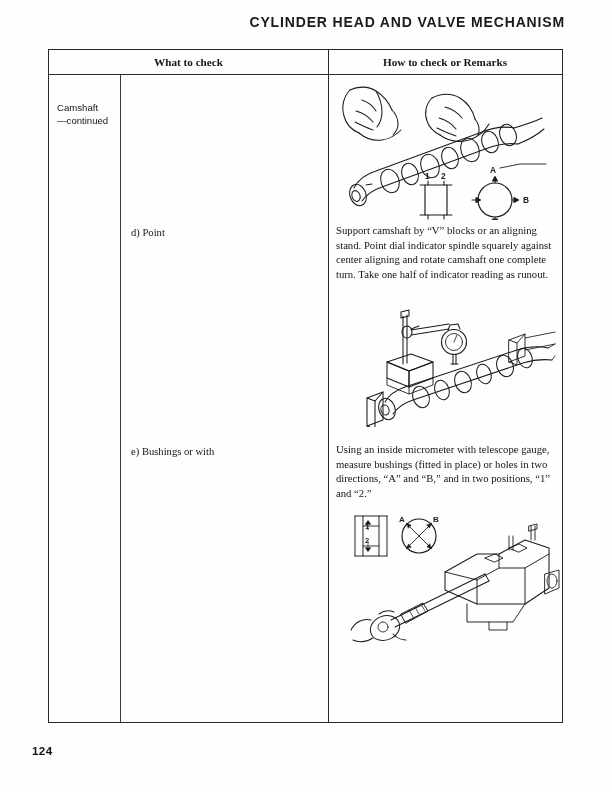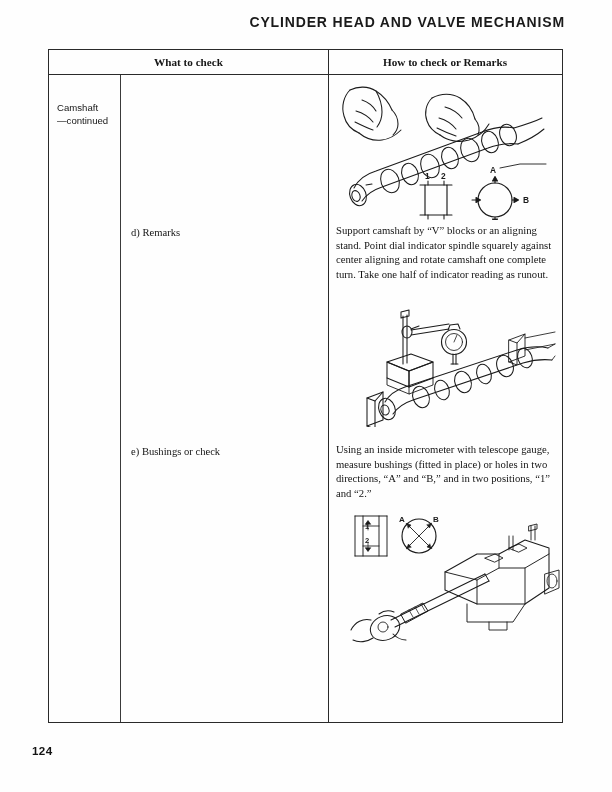--- a/index.html
+++ b/index.html
@@ -153,25 +153,25 @@
       <div class="th th-left">What to check</div>
       <div class="th th-right">How to check or Remarks</div>
     </div>
 
     <div class="vrule vrule-mid"></div>
     <div class="vrule-sub"></div>
 
     <div class="cell-subject" style="white-space: pre-line; margin-top: 20px;">Camshaft
 —continued</div>
 
-    <div class="item-label item-runout">d) Remarks</div>
+    <div class="item-label item-runout">d) Point</div>
 
     <div class="remark remark-runout">Support camshaft by “V” blocks or an aligning stand. Point dial indicator spindle squarely against center aligning and rotate camshaft one complete turn. Take one half of indicator reading as runout.</div>
 
-    <div class="item-label item-bushings">e) Bushings or check</div>
+    <div class="item-label item-bushings">e) Bushings or with</div>
 
     <div class="remark remark-bushings">Using an inside micrometer with telescope gauge, measure bushings (fitted in place) or holes in two directions, “A” and “B,” and in two positions, “1” and “2.”</div>
 
     <div class="figure fig-camshaft-hands">
       <svg viewBox="0 0 232 140" xmlns="http://www.w3.org/2000/svg" fill="none" stroke="#1b1b1b" stroke-width="1.05" stroke-linecap="round" stroke-linejoin="round">
 
         <path d="M18 10 C12 16 9 26 12 36 C14 44 20 50 27 53"></path>
         <path d="M18 10 C26 6 36 6 44 11 C52 16 57 23 60 30"></path>
         <path d="M27 53 C33 58 42 61 50 60 C58 59 64 55 69 50"></path>
         <path d="M44 11 C48 18 50 25 50 32 C50 38 48 43 45 47"></path>

